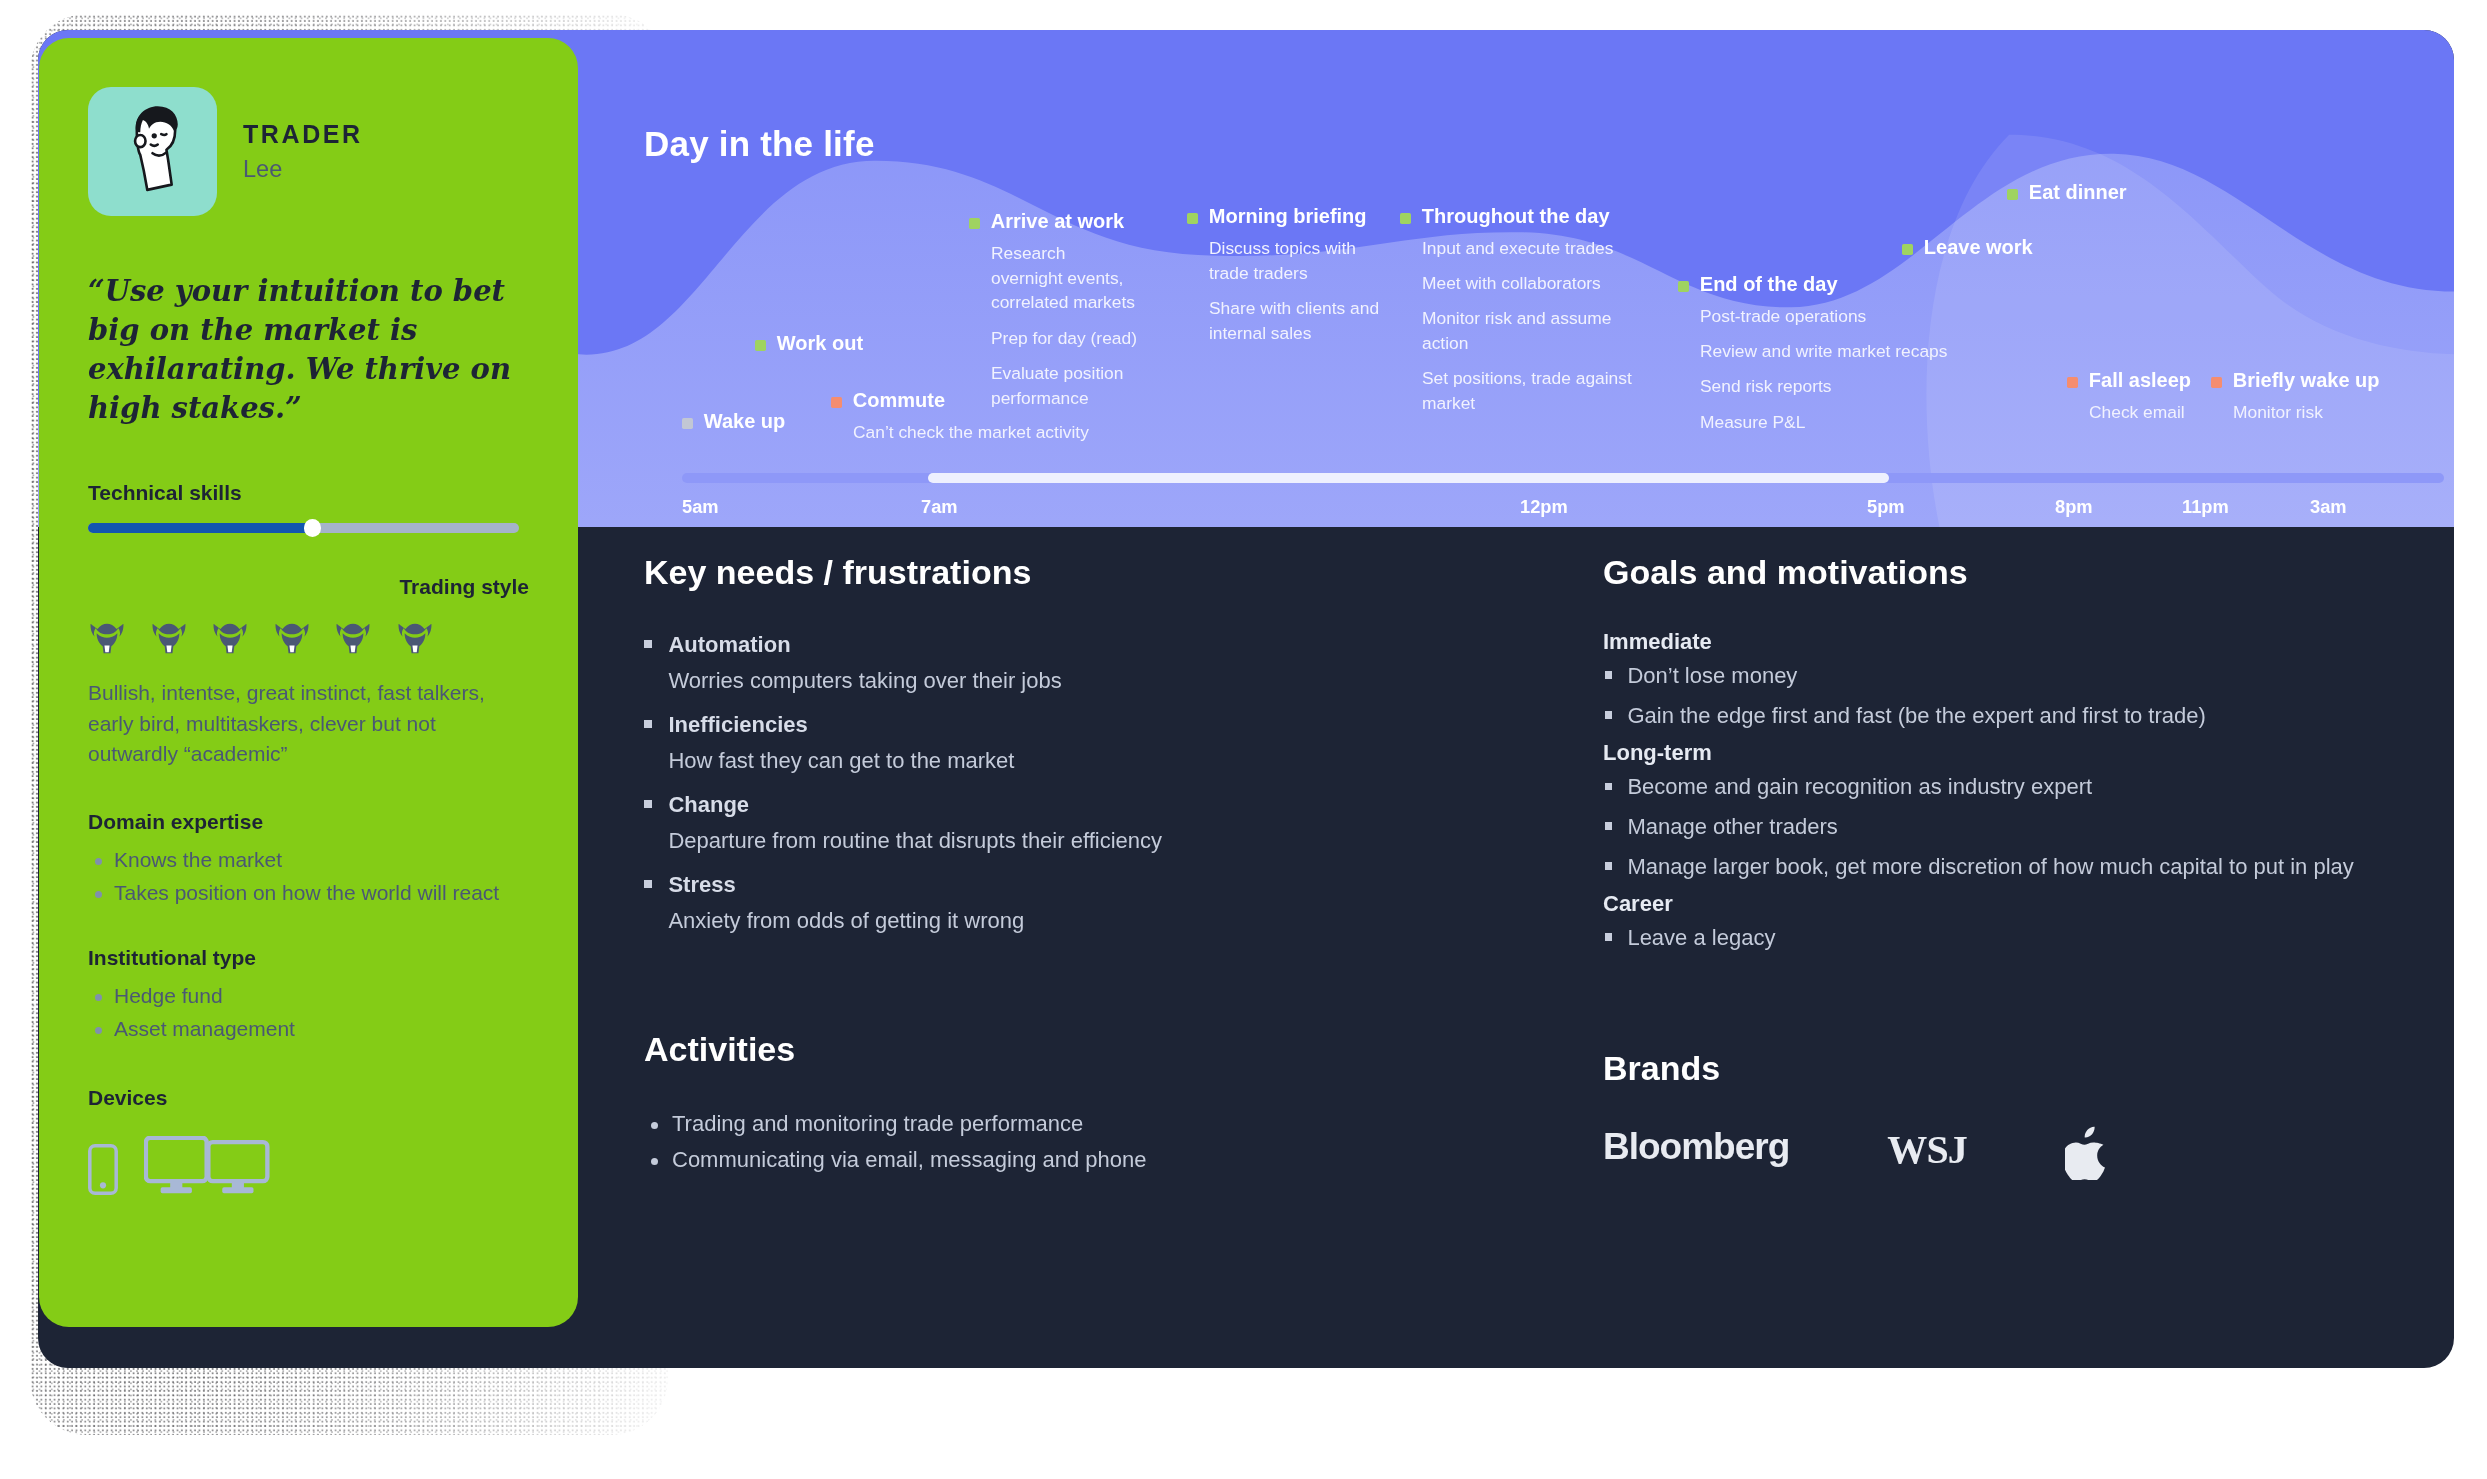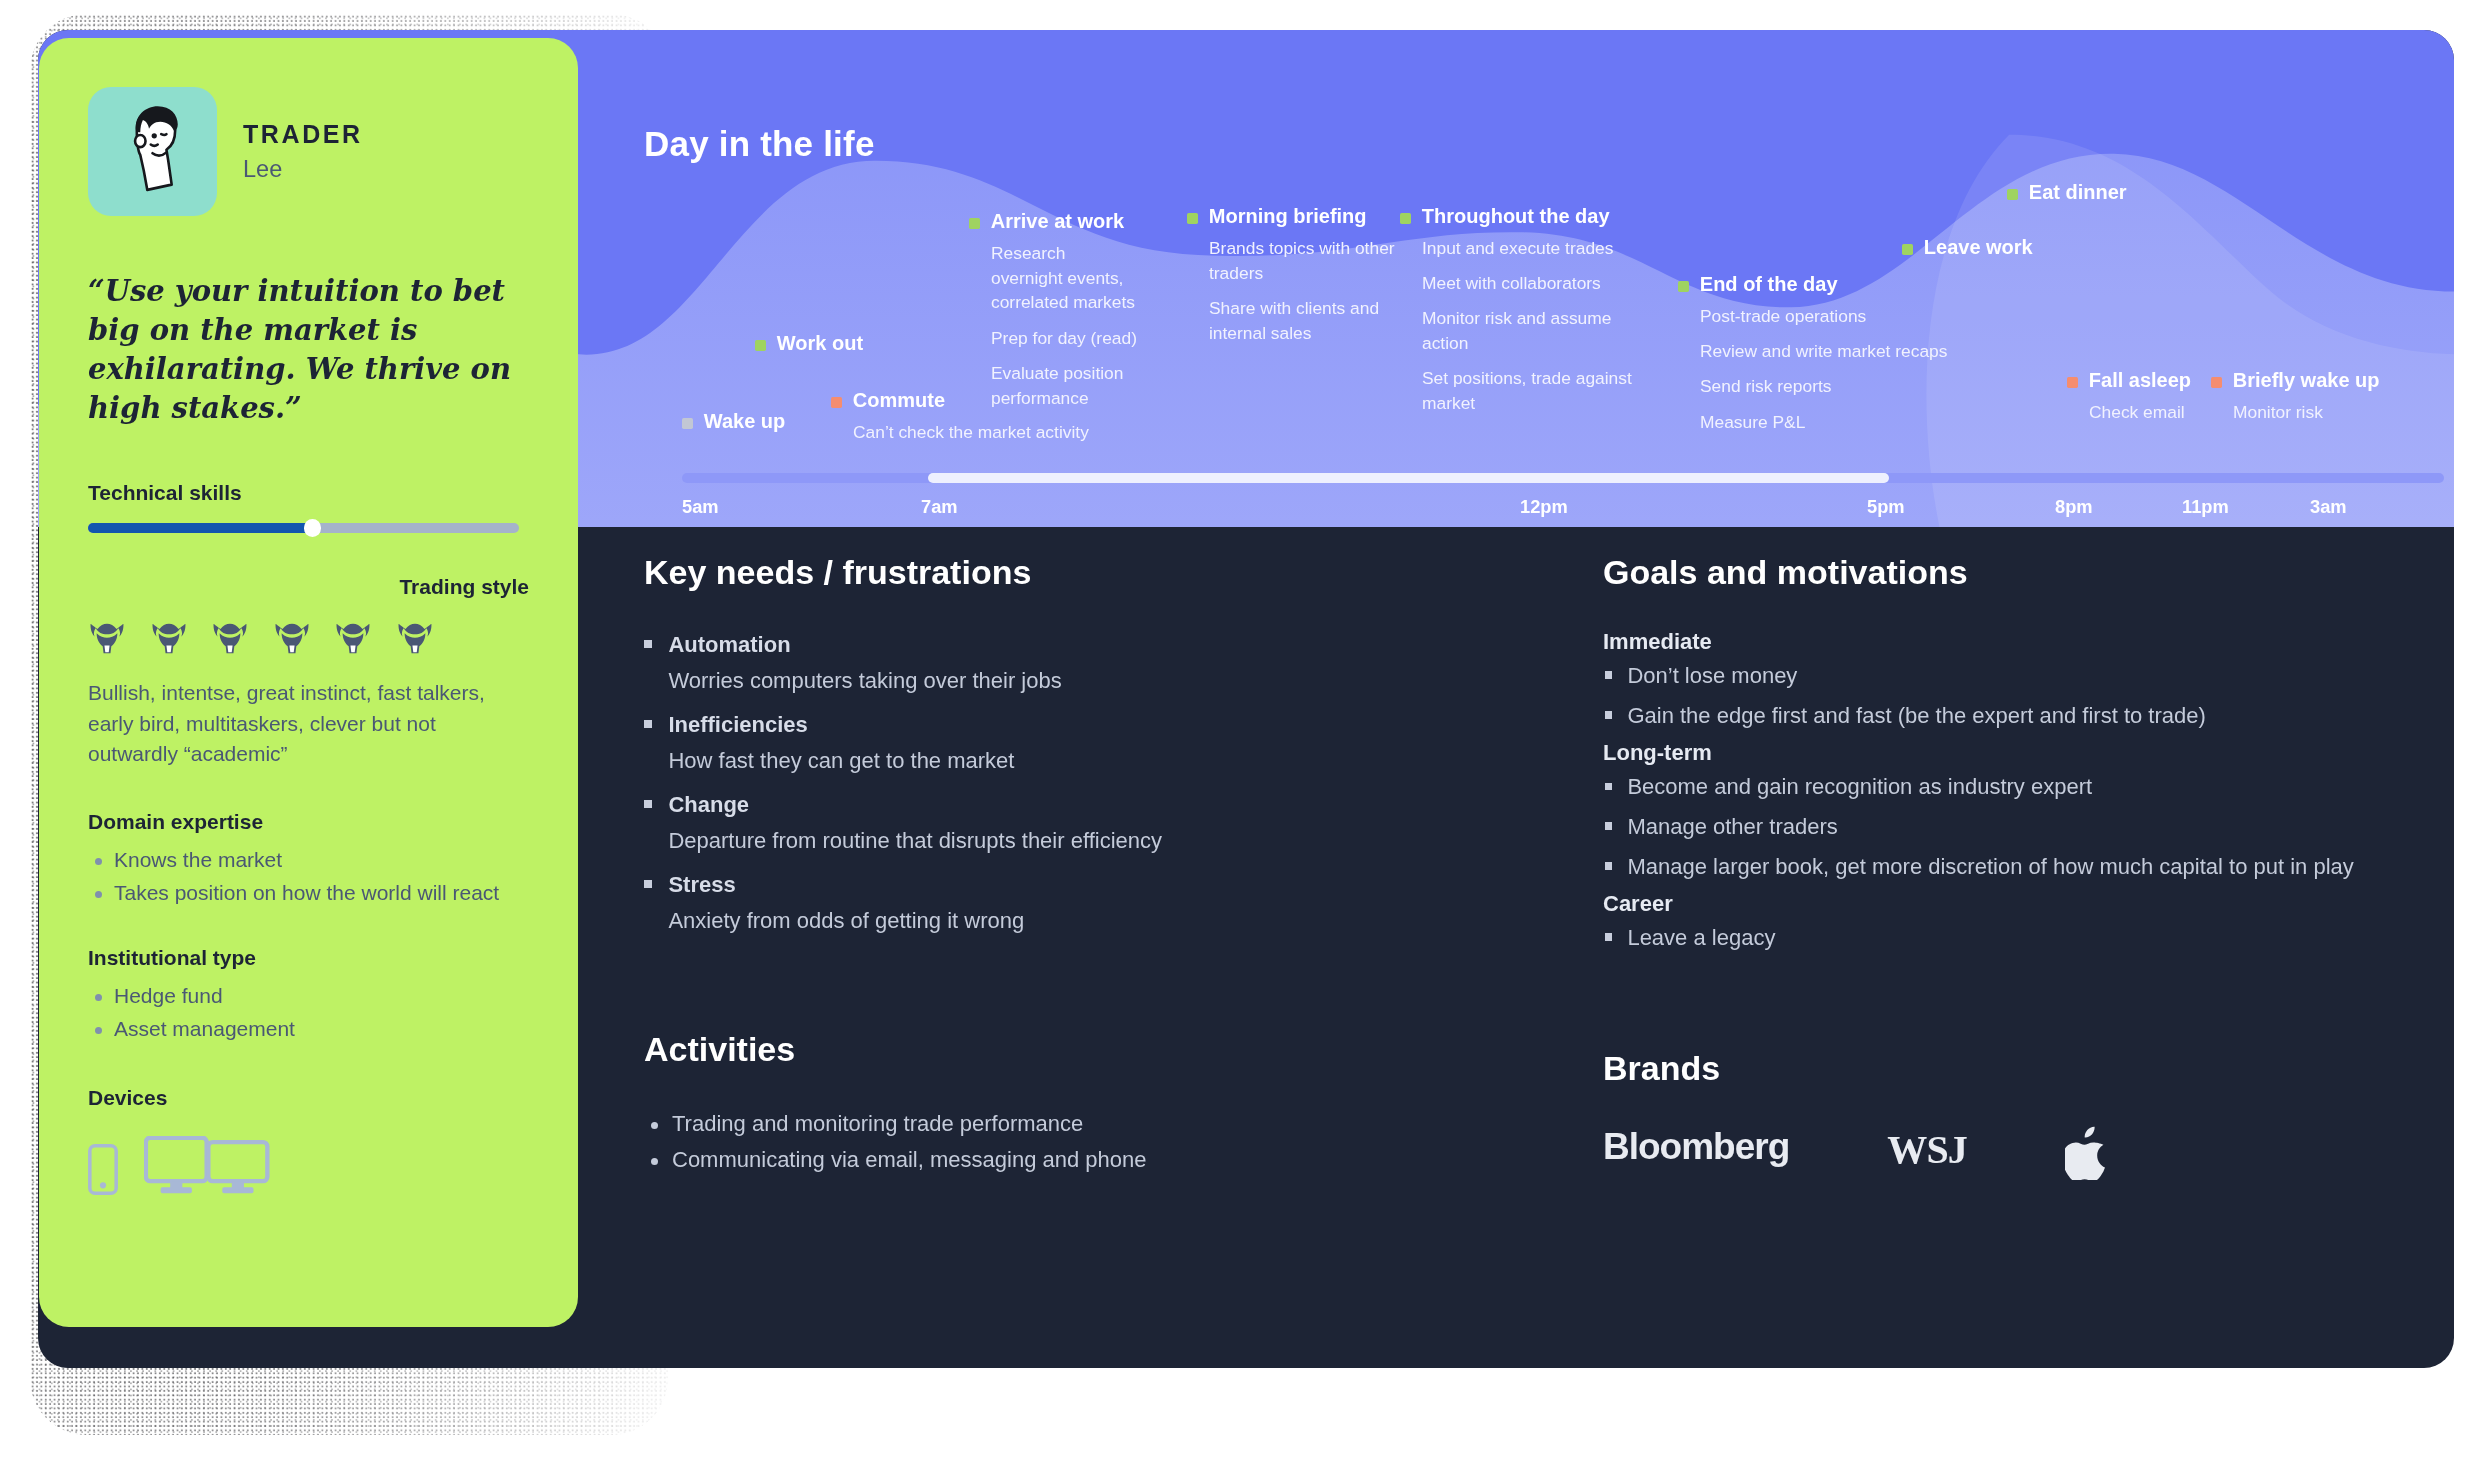--- a/index.html
+++ b/index.html
@@ -67,21 +67,21 @@
   .axis-fill{
     position:absolute; left:246px; top:0; width:961px; height:9.6px;
     background:#eef0fe; border-radius:5.2px;
   }
   .axis-tick{ position:absolute; top:466px; font-size:18.3px; font-weight:bold; color:#ffffff; }
 
   
   .sidebar{
     position:absolute; left:39px; top:38px;
     width:539px; height:1289px;
-    background:#bef264;
+    background:#84cc16;
     border-radius:30px;
     padding:49px 49px 0 49px;
     overflow:hidden;
     z-index:5;
   }
   .persona-row{ display:flex; align-items:center; gap:26px; }
   .avatar{
     width:129px; height:129px; border-radius:23px; background:#8edecd;
     position:relative; overflow:hidden; flex:0 0 auto;
   }
@@ -220,21 +220,21 @@
           <div class="tl-sub">Evaluate position performance</div>
         </div>
       </div>
 
       <div class="tl-event" style="left:1149px; top:174px; width:209px;">
         <div class="tl-head">
           <span class="tl-dot green"></span>
           <span class="tl-label">Morning briefing</span>
         </div>
         <div class="tl-subs tl-indent">
-          <div class="tl-sub">Brands topics with other traders</div>
+          <div class="tl-sub">Discuss topics with trade traders</div>
           <div class="tl-sub">Share with clients and internal sales</div>
         </div>
       </div>
 
       <div class="tl-event" style="left:1362px; top:174px; width:262px;">
         <div class="tl-head">
           <span class="tl-dot green"></span>
           <span class="tl-label">Throughout the day</span>
         </div>
         <div class="tl-subs tl-indent">

